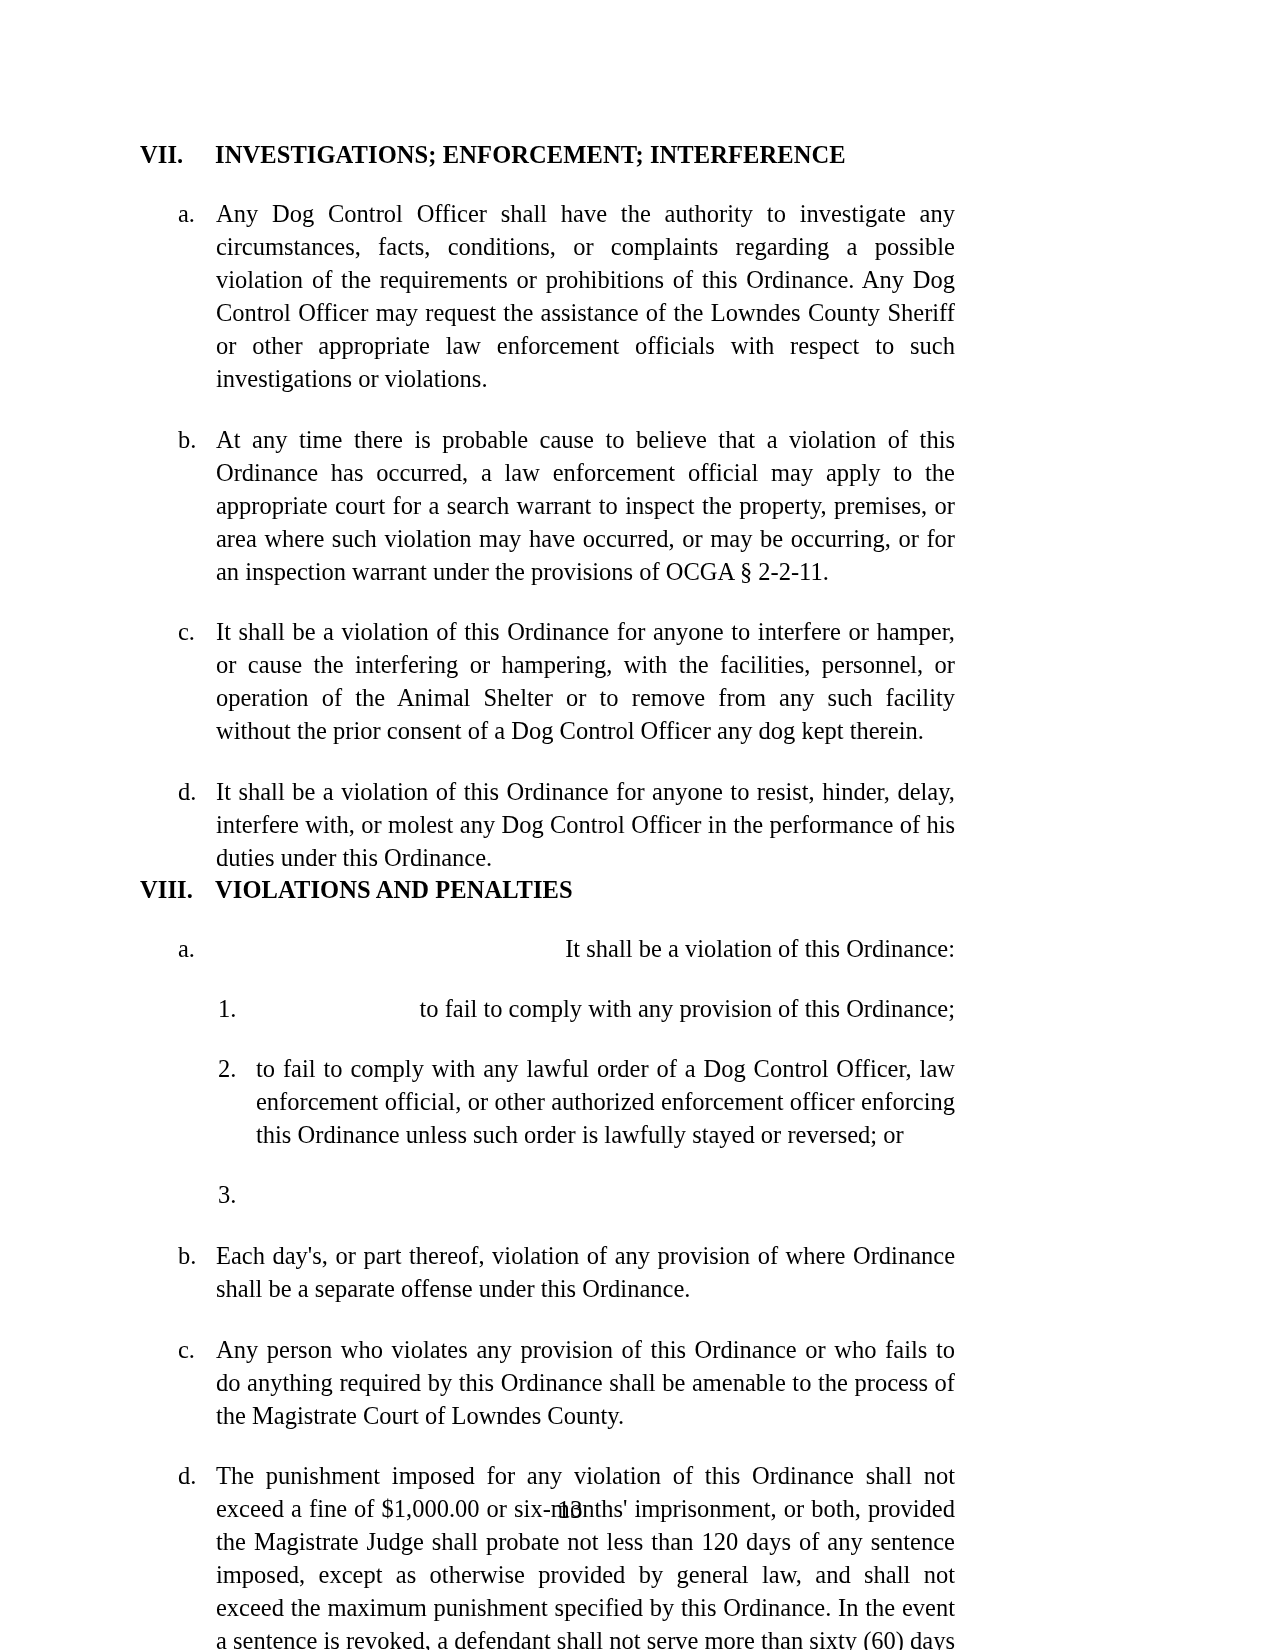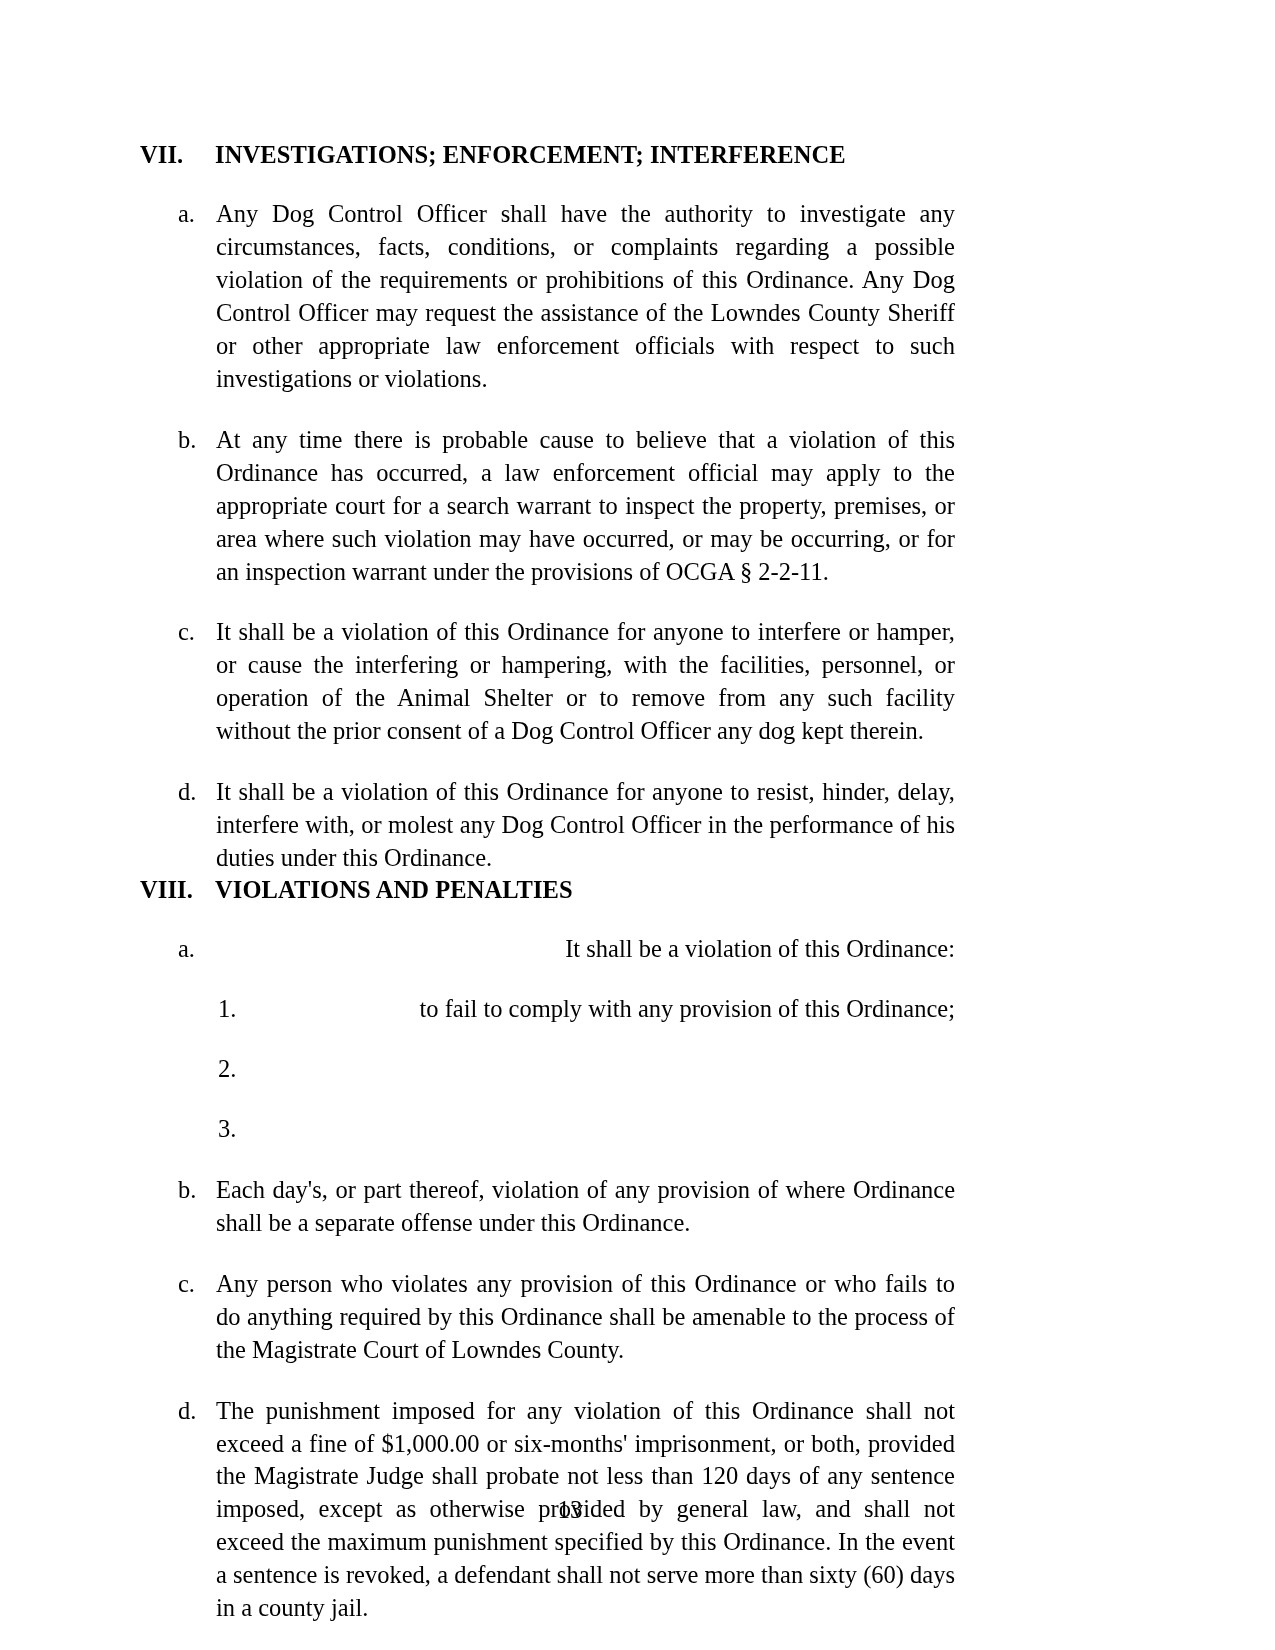--- a/index.html
+++ b/index.html
@@ -141,20 +141,21 @@
     <span class="body no-justify">It shall be a violation of this Ordinance:</span>
   </div>
 
   <div class="subitem">
     <span class="marker">1.</span>
     <span class="body no-justify">to fail to comply with any provision of this Ordinance;</span>
   </div>
 
   <div class="subitem">
     <span class="marker">2.</span>
+    <span class="body">to fail to comply with any lawful order of a Dog Control Officer, law enforcement official, or other authorized enforcement officer enforcing this Ordinance unless such order is lawfully stayed or reversed; or</span>
   </div>
 
   <div class="subitem">
     <span class="marker">3.</span>
   </div>
 
   <div class="item">
     <span class="marker">b.</span>
     <span class="body">Each day's, or part thereof, violation of any provision of where Ordinance shall be a separate offense under this Ordinance.</span>
   </div>

